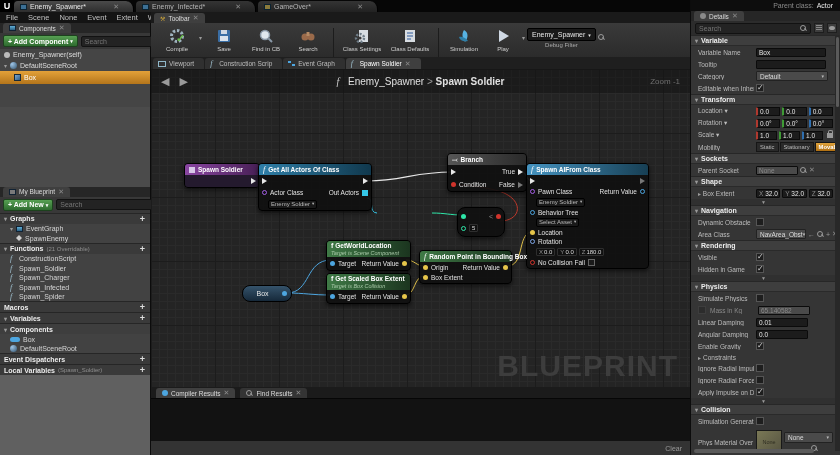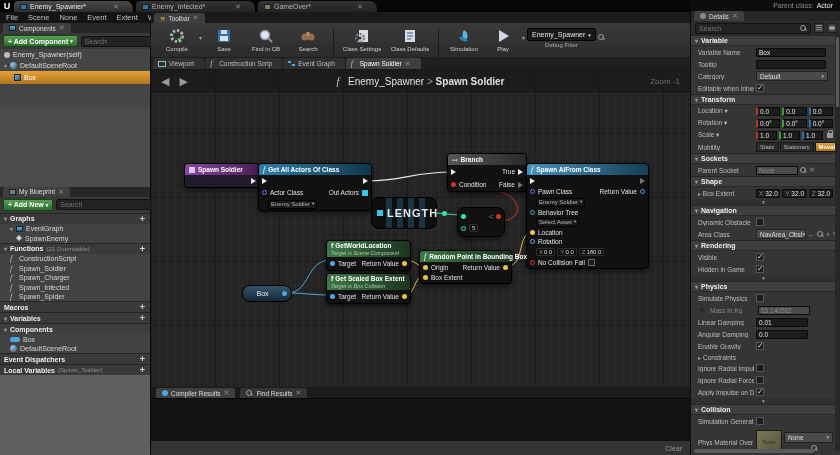--- a/index.html
+++ b/index.html
@@ -569,25 +569,20 @@
               <span>180.0</span>
           </span>
         </div>
         <div class="nrow" style="height:11px">
           <span class="p h" style="color:#d0342c"></span>
           <span class="nlbl">No Collision Fail</span>
           <span class="ncb"></span>
         </div>
       </div>
 
-      <div class="lengthnode abs" style="left:220px;top:128px;width:66px;height:32px">
-        <span class="ap" style="color:#35c7e8"></span>
-        <b>LENGTH</b>
-        <span class="p" style="color:#2ee6a8"></span>
-      </div>
 
       <div class="node" style="left:306px;top:138px;width:48px;height:30px;border-radius:8px">
         <div class="nrow" style="height:14px;padding-top:3px">
           <span class="p" style="color:#2ee6a8"></span>
           <span class="out" style="color:#8a8a8a;font-size:7px">&lt;</span>
           <span class="p" style="color:#d0342c"></span>
         </div>
         <div class="nrow" style="height:12px">
           <span class="p h" style="color:#2ee6a8"></span>
           <span class="nfield">
@@ -637,20 +632,21 @@
           <span class="nlbl">Origin</span>
           <span class="nlbl out">Return Value</span>
           <span class="p" style="color:#e6c54a"></span>
         </div>
         <div class="nrow" style="height:11px">
           <span class="p" style="color:#e6c54a"></span>
           <span class="nlbl">Box Extent</span>
         </div>
       </div>
 
+      <div class="wmark">BLUEPRINT</div>
     </div>
 
     <div class="abs btabs">
       <div class="ptab">
         <span style="width:6px;height:6px;border-radius:50%;background:#4da6e0;flex:none"></span>
         <span>Compiler Results</span>
         <span class="xmark">✕</span>
       </div>
       <div class="ptab" style="background:#343434">
         <span class="mag"></span>

